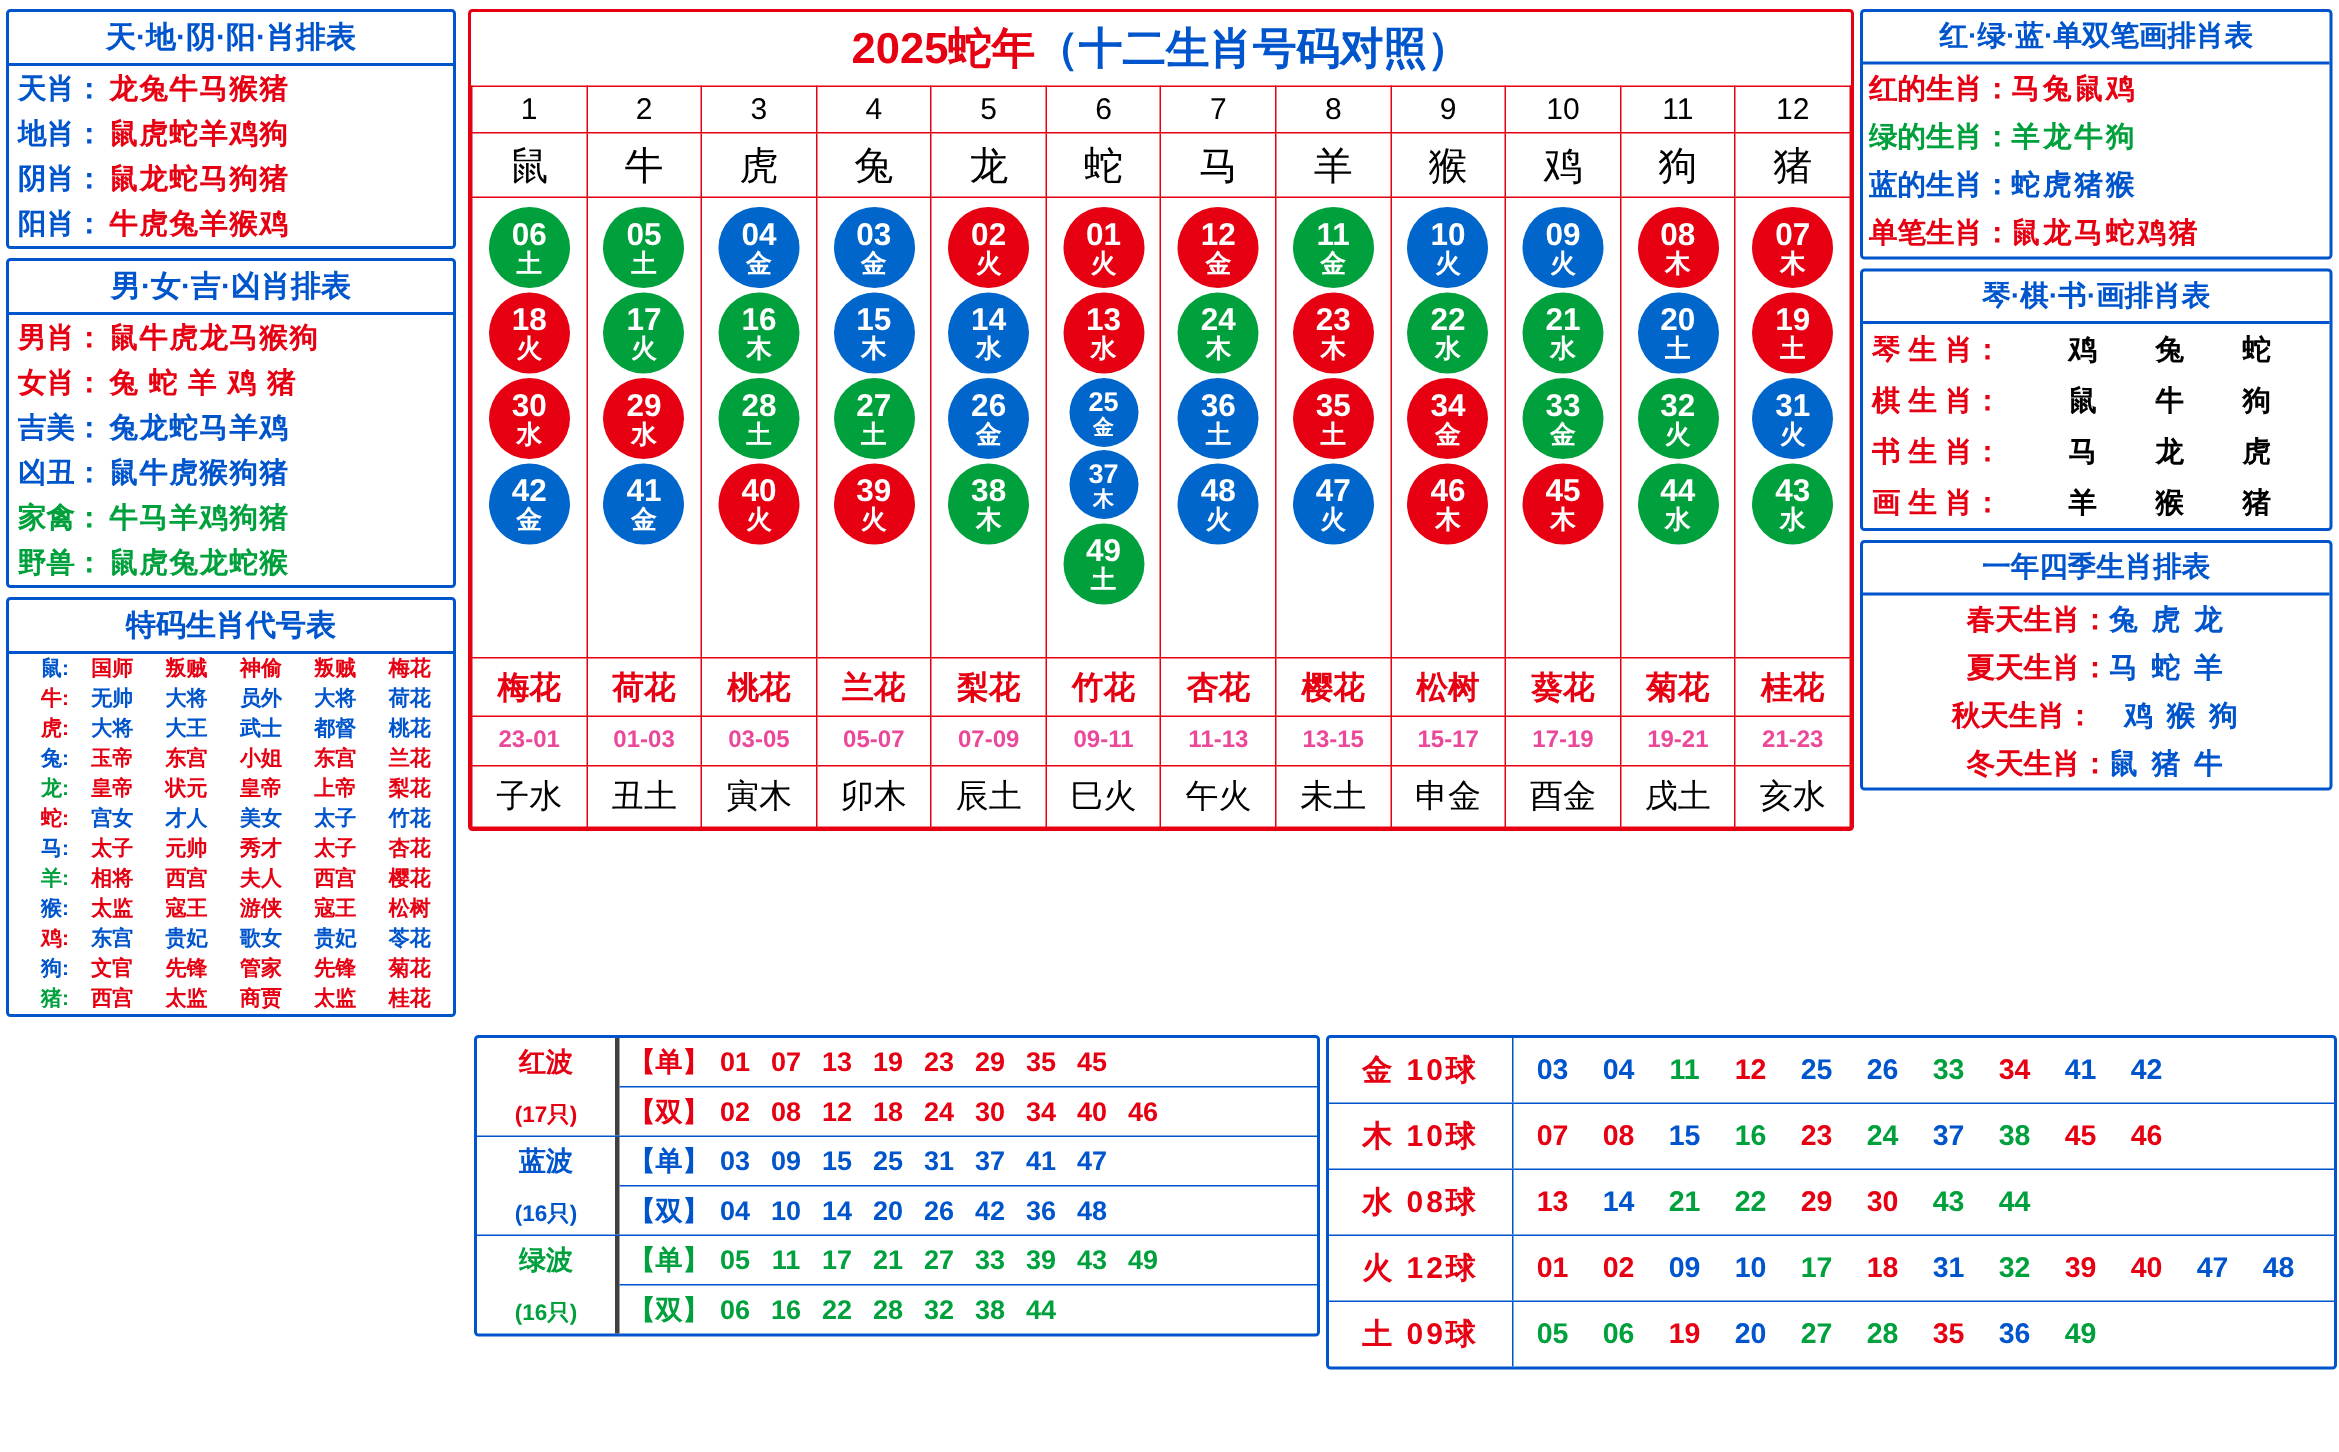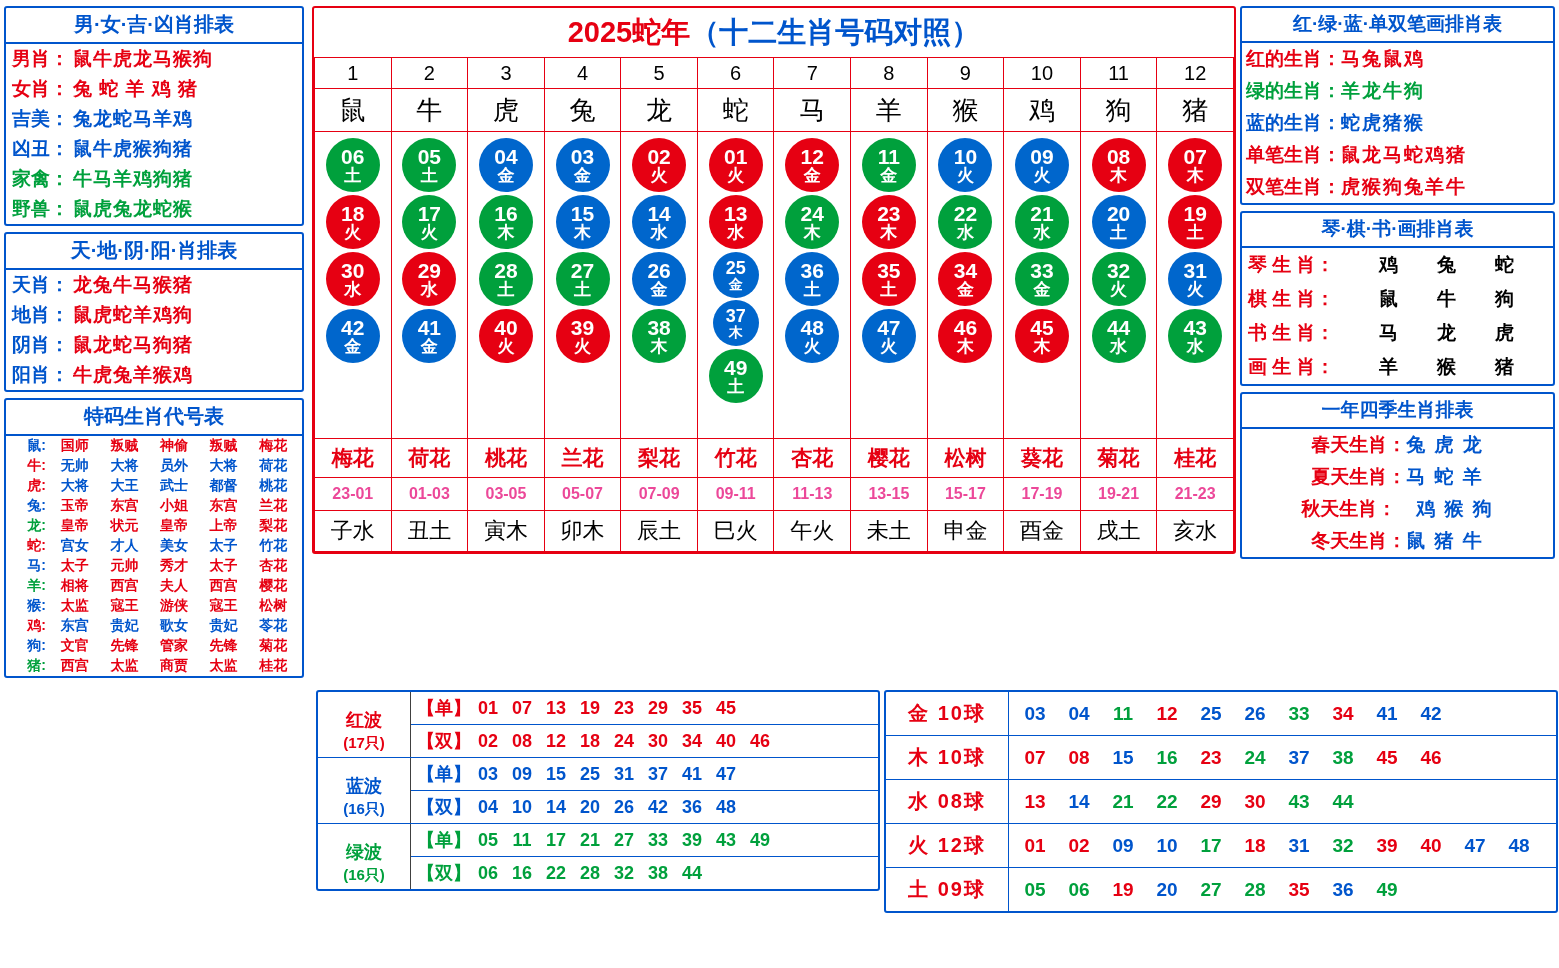--- a/index.html
+++ b/index.html
@@ -67,22 +67,22 @@
   .rrow .rk{font-weight:bold;white-space:nowrap;}
   .rrow .rv{font-weight:bold;margin-left:0;letter-spacing:2px;}
   .qrow{display:flex;align-items:center;font-size:19px;padding:4px 6px;}
   .qrow .qk{font-weight:bold;color:#e60012;white-space:nowrap;width:108px;}
   .qrow .qv{flex:1;text-align:center;font-weight:bold;color:#000;letter-spacing:10px;}
 
   
   .waves{position:absolute;left:316px;top:690px;width:560px;border:2px solid #0055cc;border-radius:3px;}
   .wrow{display:flex;border-bottom:1px solid #0055cc;}
   .wrow:last-child{border-bottom:none;}
-  .wlabel{width:92px;border-right:1px solid #404040;display:flex;flex-direction:column;
-          align-items:center;justify-content:flex-end;font-weight:bold;font-size:18px;padding:4px 0;}
+  .wlabel{width:92px;border-right:3px solid #404040;display:flex;flex-direction:column;
+          align-items:center;justify-content:space-between;font-weight:bold;font-size:18px;padding:4px 0;}
   .wlabel .sub{font-size:15px;margin-top:2px;}
   .wnums{flex:1;}
   .wline{display:flex;align-items:center;font-size:18px;font-weight:bold;padding:4px 6px;}
   .wline + .wline{border-top:1px solid #0055cc;}
   .wline .tag{width:54px;white-space:nowrap;}
   .wline .nums span{display:inline-block;width:34px;text-align:center;}
 
   
   .elems{position:absolute;left:884px;top:690px;width:670px;border:2px solid #0055cc;border-radius:3px;}
   .erow{display:flex;border-bottom:1px solid #0055cc;align-items:stretch;}
@@ -93,20 +93,42 @@
   .enums span{display:inline-block;width:44px;text-align:center;}
 </style>
 </head>
 <body>
 
 <div class="page">
 
   <div class="leftcol">
 
     <div class="box">
+      <div class="box-title">天·地·阴·阳·肖排表</div>
+      <div id="l1rows">
+          <div class="kv">
+            <span class="k blue">天肖：</span>
+            <span class="v red">龙兔牛马猴猪</span>
+          </div>
+          <div class="kv">
+            <span class="k blue">地肖：</span>
+            <span class="v red">鼠虎蛇羊鸡狗</span>
+          </div>
+          <div class="kv">
+            <span class="k blue">阴肖：</span>
+            <span class="v red">鼠龙蛇马狗猪</span>
+          </div>
+          <div class="kv">
+            <span class="k blue">阳肖：</span>
+            <span class="v red">牛虎兔羊猴鸡</span>
+          </div>
+        </div>
+    </div>
+
+    <div class="box">
       <div class="box-title">男·女·吉·凶肖排表</div>
       <div id="l2rows">
           <div class="kv">
             <span class="k red">男肖：</span>
             <span class="v red">鼠牛虎龙马猴狗</span>
           </div>
           <div class="kv">
             <span class="k red">女肖：</span>
             <span class="v red">兔 蛇 羊 鸡 猪</span>
           </div>
@@ -118,42 +140,20 @@
             <span class="k blue">凶丑：</span>
             <span class="v blue">鼠牛虎猴狗猪</span>
           </div>
           <div class="kv">
             <span class="k green">家禽：</span>
             <span class="v green">牛马羊鸡狗猪</span>
           </div>
           <div class="kv">
             <span class="k green">野兽：</span>
             <span class="v green">鼠虎兔龙蛇猴</span>
-          </div>
-        </div>
-    </div>
-
-    <div class="box">
-      <div class="box-title">天·地·阴·阳·肖排表</div>
-      <div id="l1rows">
-          <div class="kv">
-            <span class="k blue">天肖：</span>
-            <span class="v red">龙兔牛马猴猪</span>
-          </div>
-          <div class="kv">
-            <span class="k blue">地肖：</span>
-            <span class="v red">鼠虎蛇羊鸡狗</span>
-          </div>
-          <div class="kv">
-            <span class="k blue">阴肖：</span>
-            <span class="v red">鼠龙蛇马狗猪</span>
-          </div>
-          <div class="kv">
-            <span class="k blue">阳肖：</span>
-            <span class="v red">牛虎兔羊猴鸡</span>
           </div>
         </div>
     </div>
 
     <div class="codebox">
       <div class="box-title">特码生肖代号表</div>
       <div id="l3rows">
           <div class="coderow">
             <div class="c0 blue">鼠:</div>
             <div class="cc red">国师</div>
@@ -570,24 +570,20 @@
             <span class="rv green">羊龙牛狗</span>
           </div>
           <div class="rrow">
             <span class="rk blue">蓝的生肖：</span>
             <span class="rv blue">蛇虎猪猴</span>
           </div>
           <div class="rrow">
             <span class="rk red">单笔生肖：</span>
             <span class="rv red">鼠龙马蛇鸡猪</span>
           </div>
-          <div class="rrow">
-            <span class="rk red">双笔生肖：</span>
-            <span class="rv red">虎猴狗兔羊牛</span>
-          </div>
         </div>
     </div>
 
     <div class="rbox">
       <div class="rbox-title">琴·棋·书·画排肖表</div>
       <div id="r2rows">
           <div class="qrow">
             <span class="qk">琴 生 肖：</span>
             <span class="qv">鸡　兔　蛇</span>
           </div>

